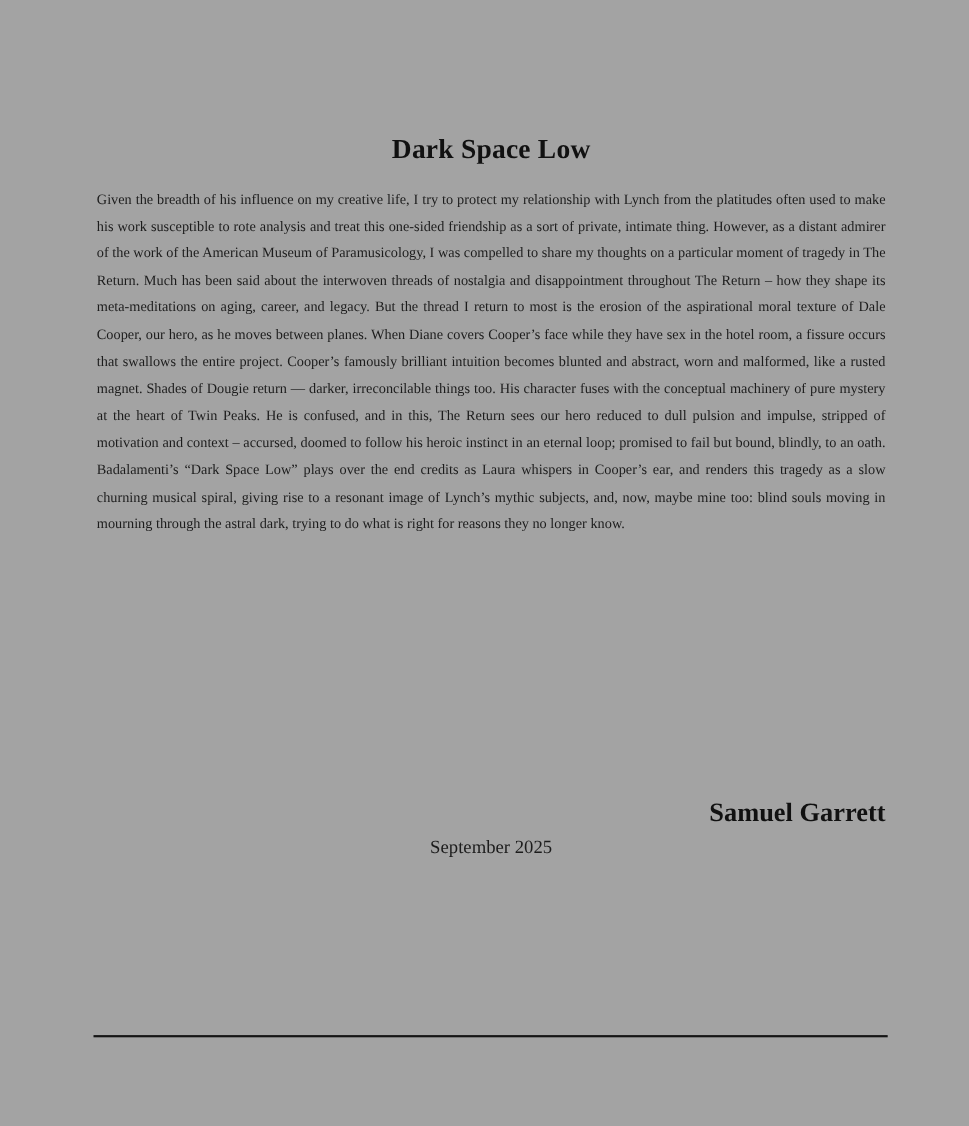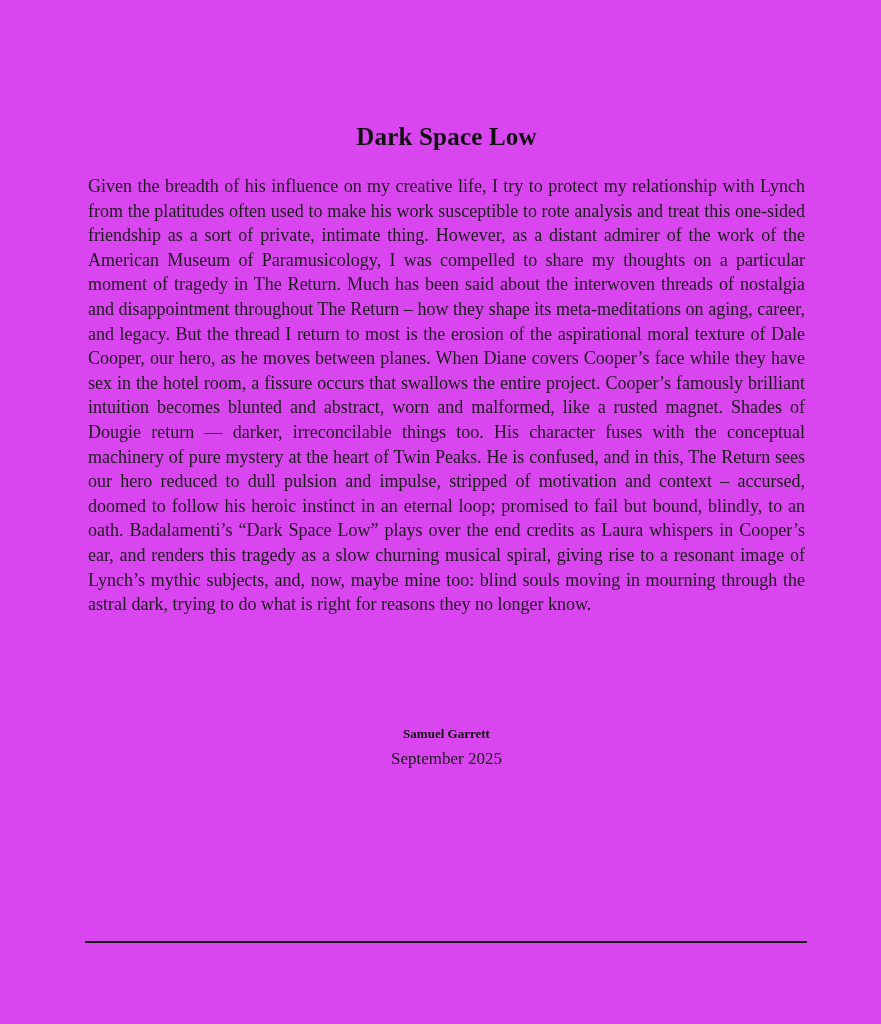--- a/index.html
+++ b/index.html
@@ -4,58 +4,59 @@
 <style>
   html, body {
     margin: 0;
     padding: 0;
     background: #ffffff;
   }
   .page {
     position: relative;
     width: 881px;
     height: 1024px;
-    background: #d946ef;
+    background: #a3a3a3;
     font-family: "Liberation Serif", "DejaVu Serif", serif;
     color: #1c1c1c;
     overflow: hidden;
   }
   .article-title {
     position: absolute;
     top: 106px;
     left: 88px;
     width: 717px;
     text-align: center;
     font-size: 25px;
     font-weight: 700;
     letter-spacing: 0.2px;
     color: #111111;
   }
   .body-paragraph {
     position: absolute;
     top: 156px;
     left: 88px;
     width: 717px;
-    font-size: 18px;
+    font-size: 13px;
     line-height: 24.6px;
     text-align: justify;
     text-justify: inter-word;
     color: #1c1c1c;
   }
   .byline {
     position: absolute;
     top: 726px;
     left: 88px;
     width: 717px;
     text-align: center;
   }
   .author-name {
-    font-size: 13px;
+    font-size: 24px;
     font-weight: 700;
     color: #111111;
+    text-align: right;
   }
   .publication-date {
     margin-top: 7px;
     font-size: 17px;
     color: #1c1c1c;
   }
   .footer-divider {
     position: absolute;
     top: 941px;
     left: 85px;

